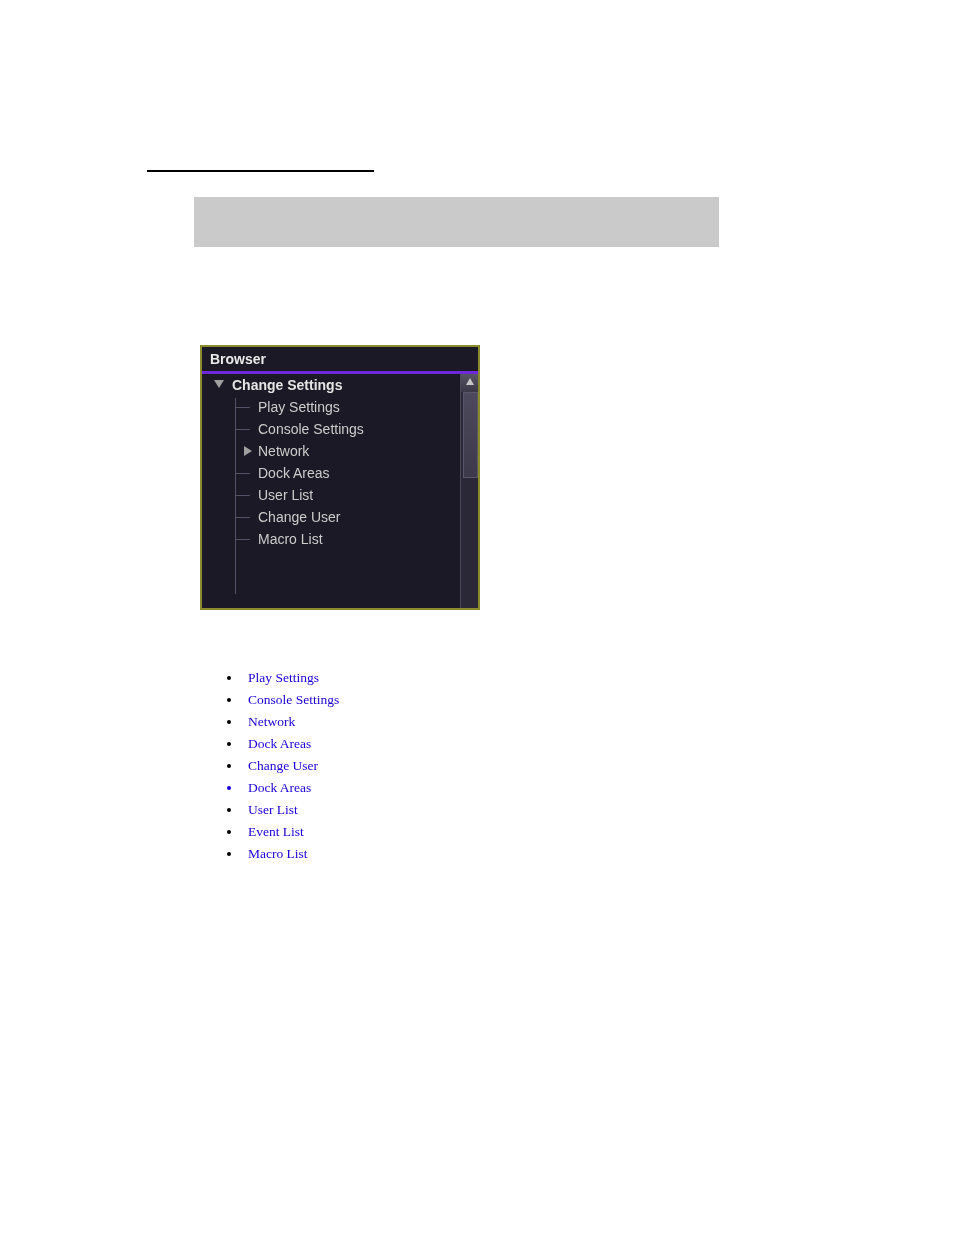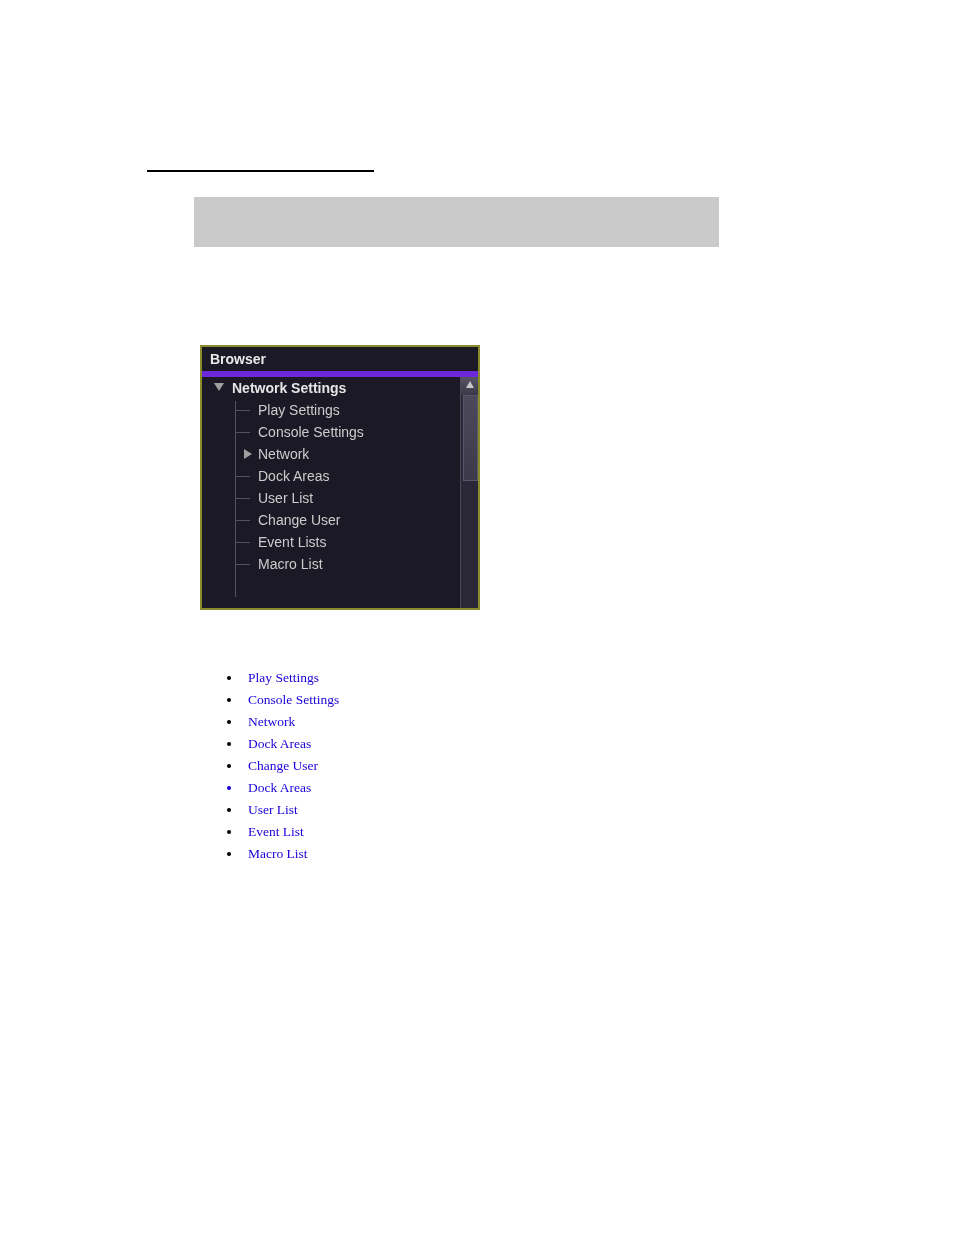--- a/index.html
+++ b/index.html
@@ -45,21 +45,21 @@
     overflow: hidden;
   }
   .panel-title {
     height: 24px;
     line-height: 24px;
     padding-left: 8px;
     font-family: "Segoe UI", Arial, sans-serif;
     font-weight: bold;
     font-size: 14px;
     color: #eaeaea;
-    border-bottom: 6px solid #6d28d9;
+    border-bottom: 3px solid #6d28d9;
   }
   .panel-body {
     position: relative;
     height: calc(100% - 24px);
   }
   .tree {
     position: absolute;
     top: 0; left: 0;
     width: 258px;
     height: 100%;
@@ -187,21 +187,21 @@
 
   <div class="panel">
     <div class="panel-title">Browser</div>
     <div class="panel-body">
 
       <div class="tree">
         <div class="trunk"></div>
 
         <div class="tree-row row-gen">
           <span class="tri tri-down"></span>
-          <span class="label">Network Settings</span>
+          <span class="label">Change Settings</span>
         </div>
 
         <div class="tree-row row-child">
           <span class="tick" style="top:11px"></span>
           <span class="label">Play Settings</span>
         </div>
         <div class="tree-row row-child">
           <span class="tick" style="top:11px"></span>
           <span class="label">Console Settings</span>
         </div>
@@ -213,24 +213,20 @@
           <span class="tick" style="top:11px"></span>
           <span class="label">Dock Areas</span>
         </div>
         <div class="tree-row row-child">
           <span class="tick" style="top:11px"></span>
           <span class="label">User List</span>
         </div>
         <div class="tree-row row-child">
           <span class="tick" style="top:11px"></span>
           <span class="label">Change User</span>
-        </div>
-        <div class="tree-row row-child">
-          <span class="tick" style="top:11px"></span>
-          <span class="label">Event Lists</span>
         </div>
         <div class="tree-row row-child">
           <span class="tick" style="top:11px"></span>
           <span class="label">Macro List</span>
         </div>
       </div>
 
       <div class="scrollbar">
         <div class="sb-btn" style="top:0">
           <svg width="10" height="10" viewBox="0 0 10 10">

